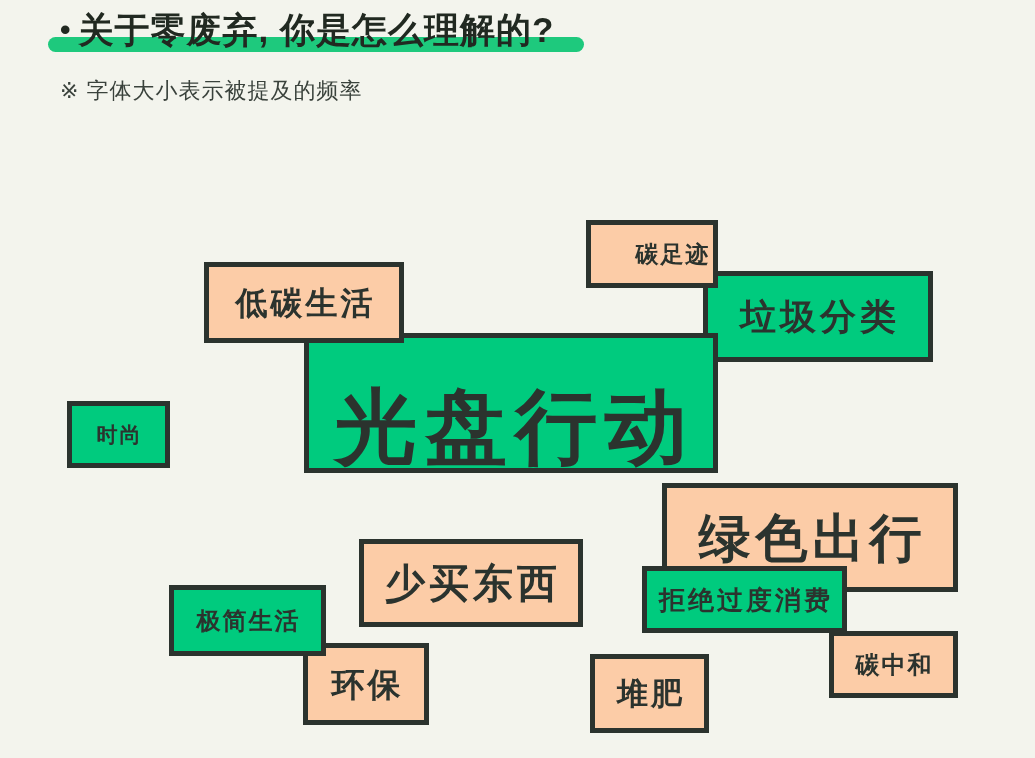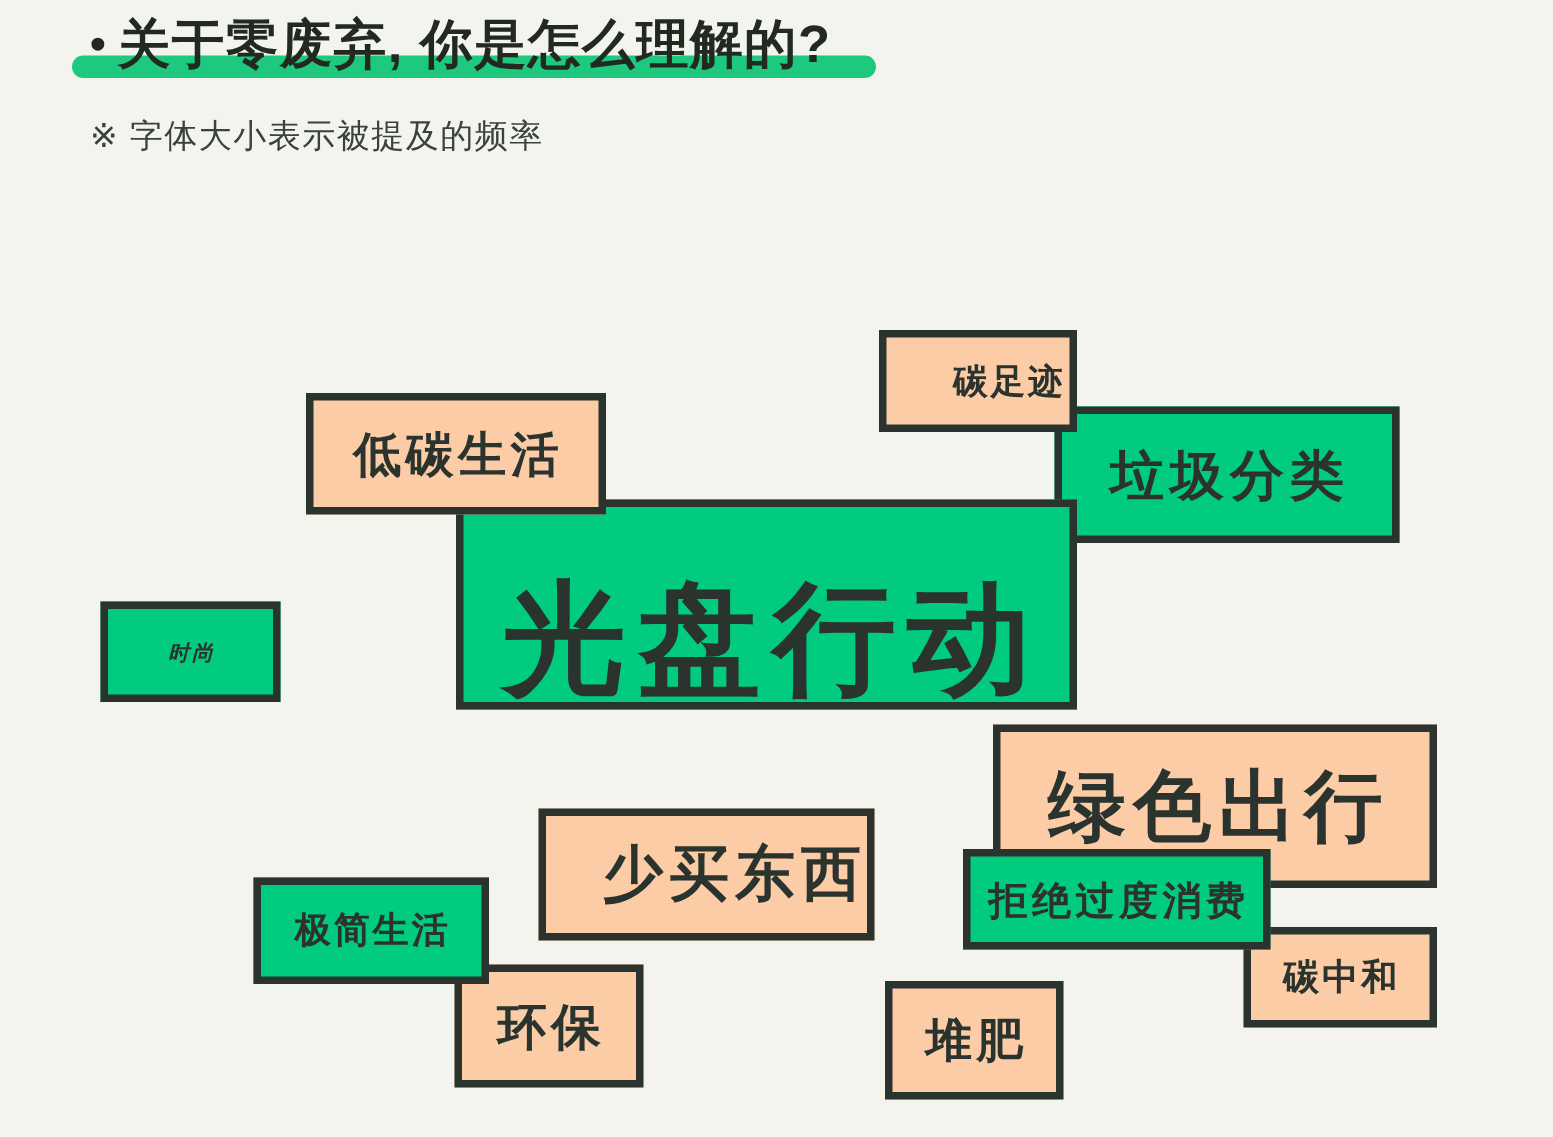--- a/index.html
+++ b/index.html
@@ -71,33 +71,33 @@
       </div>
       <div class="word green" style="left: 703px; top: 271px; width: 230px; height: 91px; font-size: 36px; z-index: 1; letter-spacing: 4px; text-indent: 4px;">
         <span>垃圾分类</span>
       </div>
       <div class="word peach" style="left: 204px; top: 262px; width: 200px; height: 81px; font-size: 32px; z-index: 3; letter-spacing: 3px; text-indent: 3px;">
         <span>低碳生活</span>
       </div>
       <div class="word green" style="left: 304px; top: 333px; width: 414px; height: 140px; font-size: 82px; z-index: 2; letter-spacing: 8px; text-indent: 8px; align-items: flex-end;">
         <span>光盘行动</span>
       </div>
-      <div class="word green" style="left: 67px; top: 401px; width: 120px; height: 67px; font-size: 14px; z-index: 2; letter-spacing: 2px; text-indent: 2px; font-style: italic;">
+      <div class="word green" style="left: 67px; top: 401px; width: 103px; height: 67px; font-size: 21px; z-index: 2; letter-spacing: 2px; text-indent: 2px;">
         <span>时尚</span>
       </div>
-      <div class="word peach" style="left: 359px; top: 539px; width: 224px; height: 88px; font-size: 40px; z-index: 2; letter-spacing: 4px; text-indent: 4px; justify-content: flex-end;">
+      <div class="word peach" style="left: 359px; top: 539px; width: 224px; height: 88px; font-size: 40px; z-index: 2; letter-spacing: 4px; text-indent: 4px;">
         <span>少买东西</span>
       </div>
       <div class="word peach" style="left: 662px; top: 463px; width: 296px; height: 109px; font-size: 52px; z-index: 1; letter-spacing: 5px; text-indent: 5px; margin-top: 20px;">
         <span>绿色出行</span>
       </div>
       <div class="word green" style="left: 642px; top: 566px; width: 205px; height: 67px; font-size: 26px; z-index: 2; letter-spacing: 3px; text-indent: 3px;">
         <span>拒绝过度消费</span>
       </div>
-      <div class="word peach" style="left: 829px; top: 618px; width: 129px; height: 67px; font-size: 24px; z-index: 1; letter-spacing: 2px; text-indent: 2px;">
+      <div class="word peach" style="left: 829px; top: 631px; width: 129px; height: 67px; font-size: 24px; z-index: 1; letter-spacing: 2px; text-indent: 2px;">
         <span>碳中和</span>
       </div>
       <div class="word green" style="left: 169px; top: 585px; width: 157px; height: 71px; font-size: 24px; z-index: 2; letter-spacing: 2px; text-indent: 2px;">
         <span>极简生活</span>
       </div>
       <div class="word peach" style="left: 303px; top: 643px; width: 126px; height: 82px; font-size: 33px; z-index: 1; letter-spacing: 3px; text-indent: 3px;">
         <span>环保</span>
       </div>
       <div class="word peach" style="left: 590px; top: 654px; width: 119px; height: 79px; font-size: 31px; z-index: 1; letter-spacing: 3px; text-indent: 3px;">
         <span>堆肥</span>

